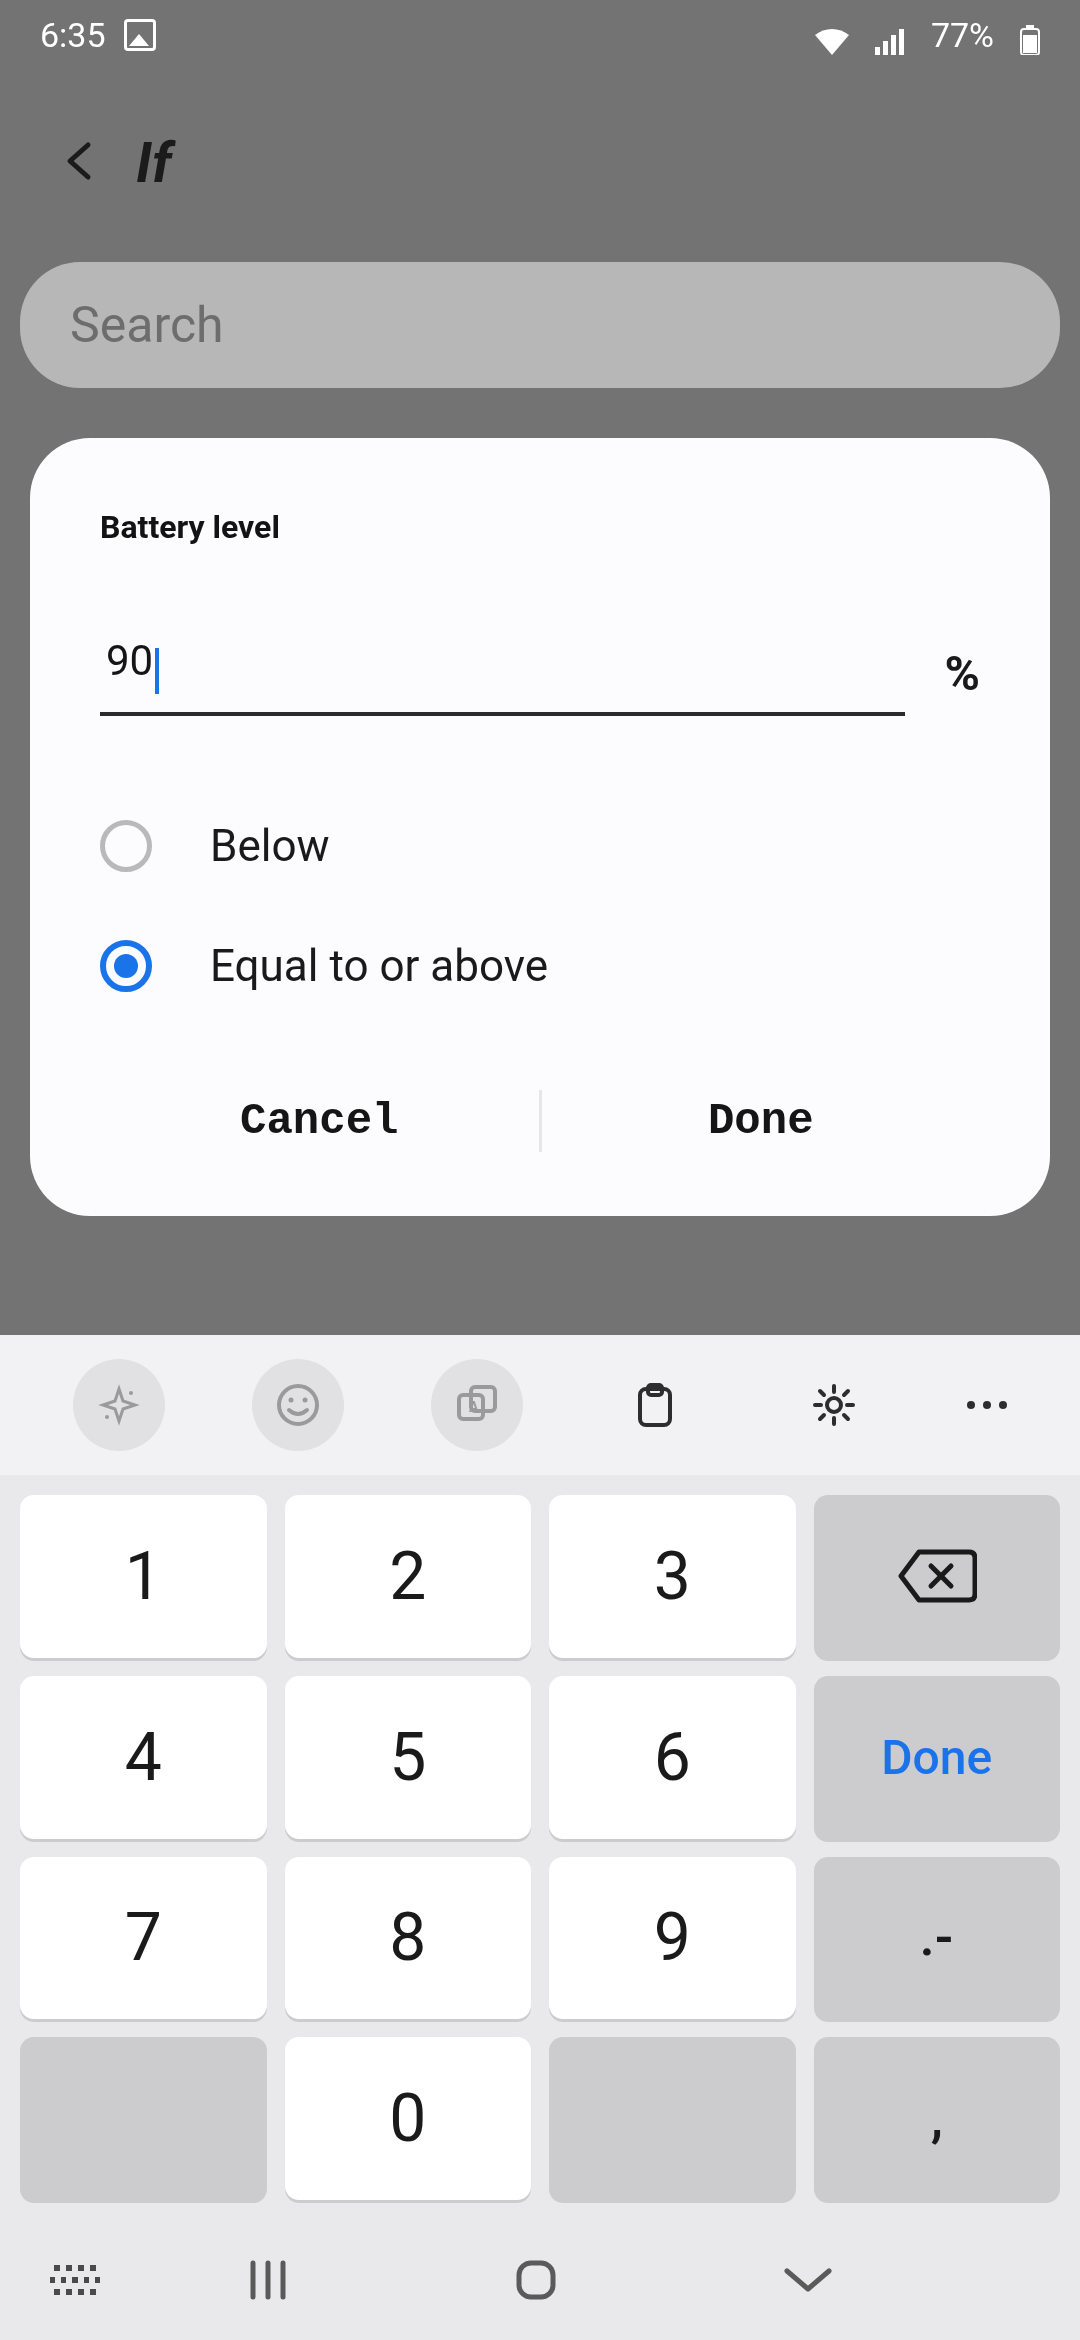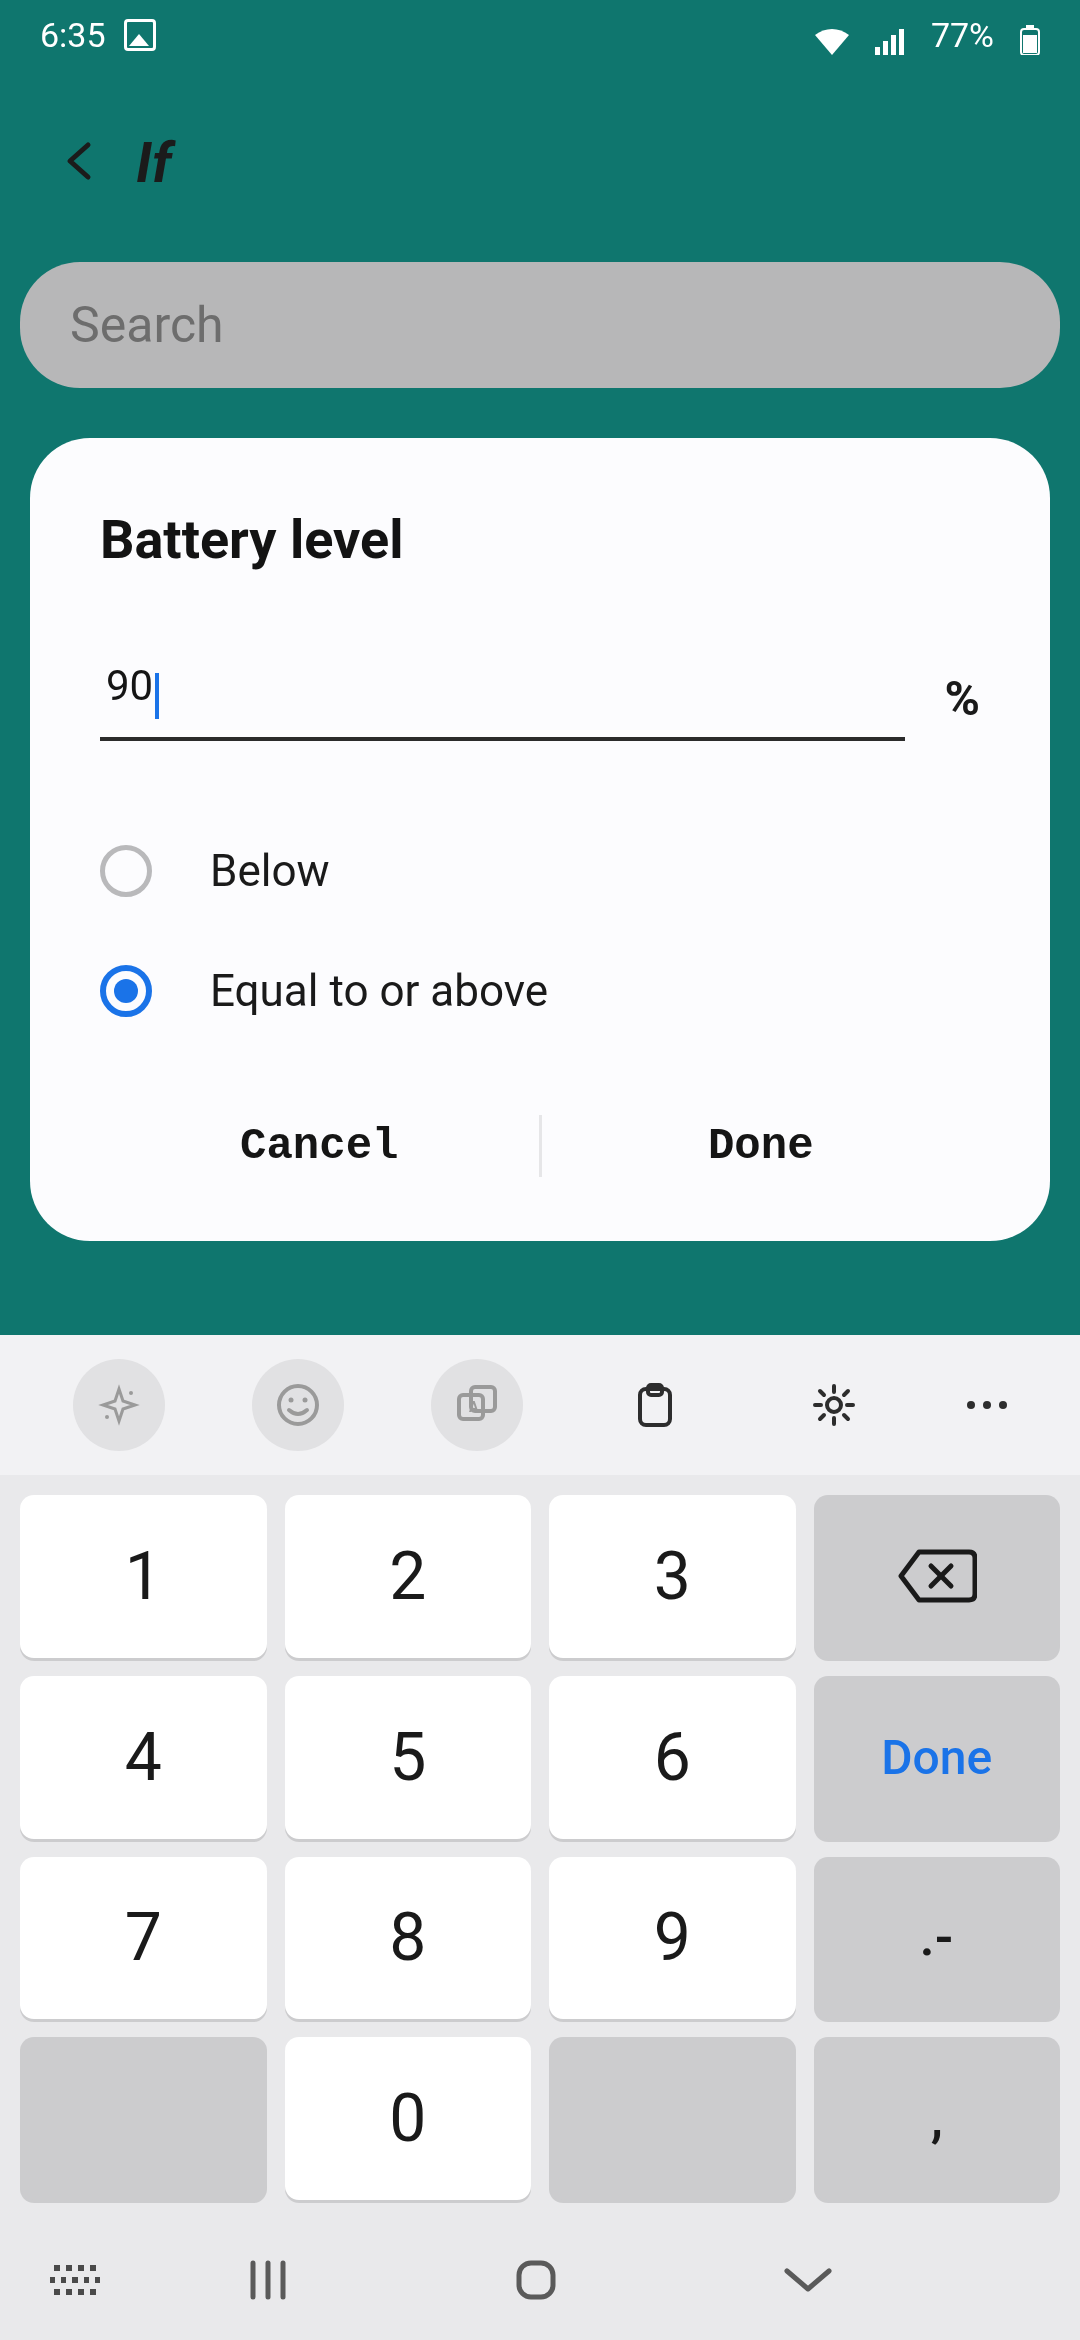--- a/index.html
+++ b/index.html
@@ -1,17 +1,17 @@
 <!DOCTYPE html>
 <html><head>
 <meta charset="utf-8">
 <style>
   * { box-sizing: border-box; margin: 0; padding: 0; font-family: -apple-system, BlinkMacSystemFont, "Segoe UI", Roboto, sans-serif; }
   html, body { width: 1080px; height: 2340px; overflow: hidden; background: #d7d7d7; }
-  .screen { width: 1080px; height: 2340px; position: relative; background: #0f766e; }
+  .screen { width: 1080px; height: 2340px; position: relative; background: #737373; }
 
   
   .status-bar { height: 70px; display: flex; align-items: center; justify-content: space-between; padding: 0 40px; color: #fff; font-size: 34px; }
   .status-left { display: flex; align-items: center; gap: 18px; }
   .status-right { display: flex; align-items: flex-end; gap: 26px; font-weight: 400; }
   .pic-icon { width: 32px; height: 32px; border: 3px solid #fff; border-radius: 4px; position: relative; }
   .pic-icon::after { content: ""; position: absolute; bottom: 2px; left: 2px; border-left: 10px solid transparent; border-right: 10px solid transparent; border-bottom: 12px solid #fff; }
   .wifi-icon, .cell-icon, .batt-icon { display: inline-block; }
   .wifi-icon svg, .cell-icon svg, .batt-icon svg { display: block; }
 
@@ -19,21 +19,21 @@
   .header { display: flex; align-items: center; gap: 36px; padding: 60px 60px 50px 60px; font-style: italic; }
   .back-chevron { width: 40px; height: 40px; }
   .header-title { font-size: 56px; font-weight: 700; color: #1b1b1b; }
 
   
   .search-wrap { margin: 16px 20px; background: #b7b7b8; border-radius: 60px; padding: 34px 50px; }
   .search-text { color: #6d6d6d; font-size: 50px; }
 
   
   .dialog { position: absolute; top: 438px; left: 30px; right: 30px; background: #fcfcfe; border-radius: 60px; padding: 70px 70px 40px 70px; }
-  .dialog-title { font-size: 54px; font-weight: 700; color: #131313; margin-bottom: 80px; }
+  .dialog-title { font-size: 32px; font-weight: 700; color: #131313; margin-bottom: 80px; }
   .input-row { display: flex; align-items: flex-end; gap: 40px; margin-bottom: 70px; }
   .input-wrap { flex: 1; position: relative; border-bottom: 4px solid #2b2b2b; padding: 10px 6px 18px 6px; }
   .input-val { font-size: 42px; color: #151515; }
   .cursor { display: inline-block; width: 4px; height: 46px; background: #1a73e8; vertical-align: middle; margin-left: 2px; }
   .pct { font-size: 48px; font-weight: 700; color: #1a1a1a; padding-bottom: 14px; }
 
   .radio-row { display: flex; align-items: center; gap: 58px; padding: 34px 0; }
   .radio { width: 52px; height: 52px; border-radius: 50%; border: 5px solid #b9b9bb; background: #fcfcfe; position: relative; flex-shrink:0; }
   .radio.checked { border-color: #1a73e8; border-width: 6px; }
   .radio.checked::after { content: ""; position: absolute; top: 50%; left: 50%; width: 24px; height: 24px; background: #1a73e8; border-radius: 50%; transform: translate(-50%, -50%); }

